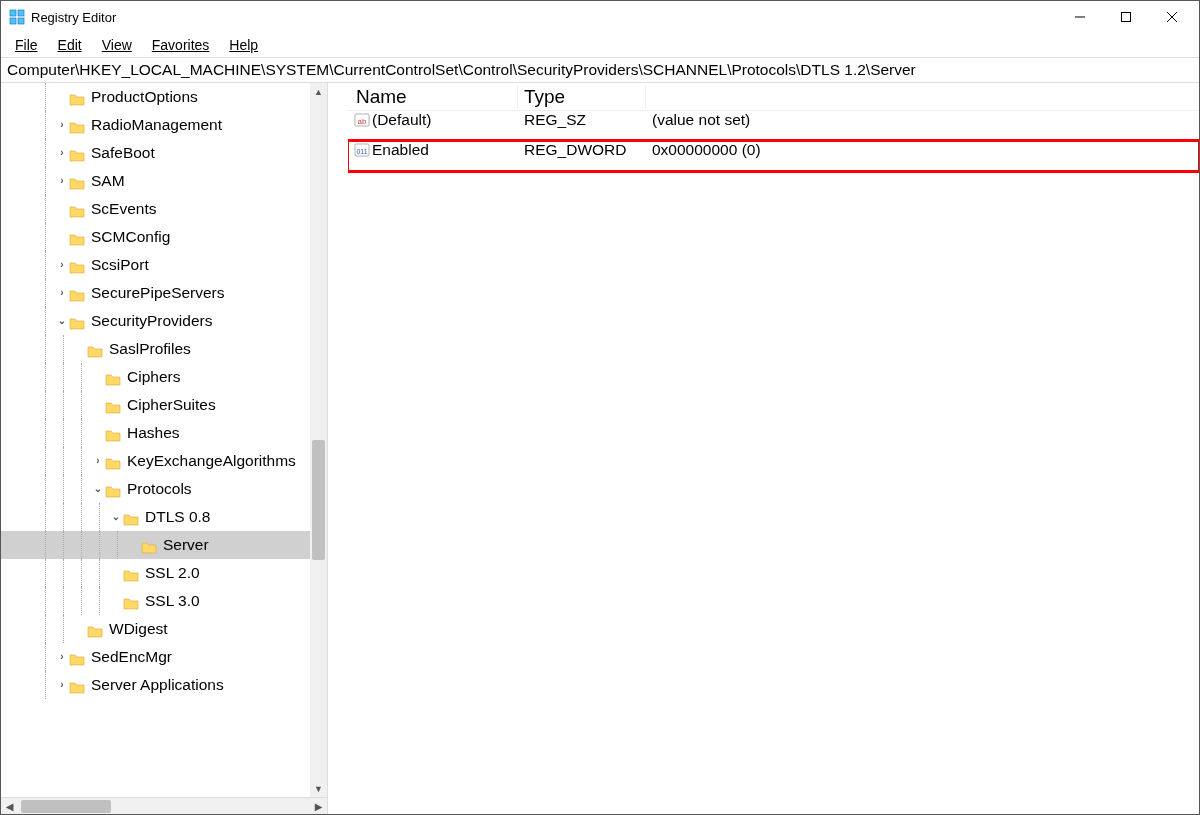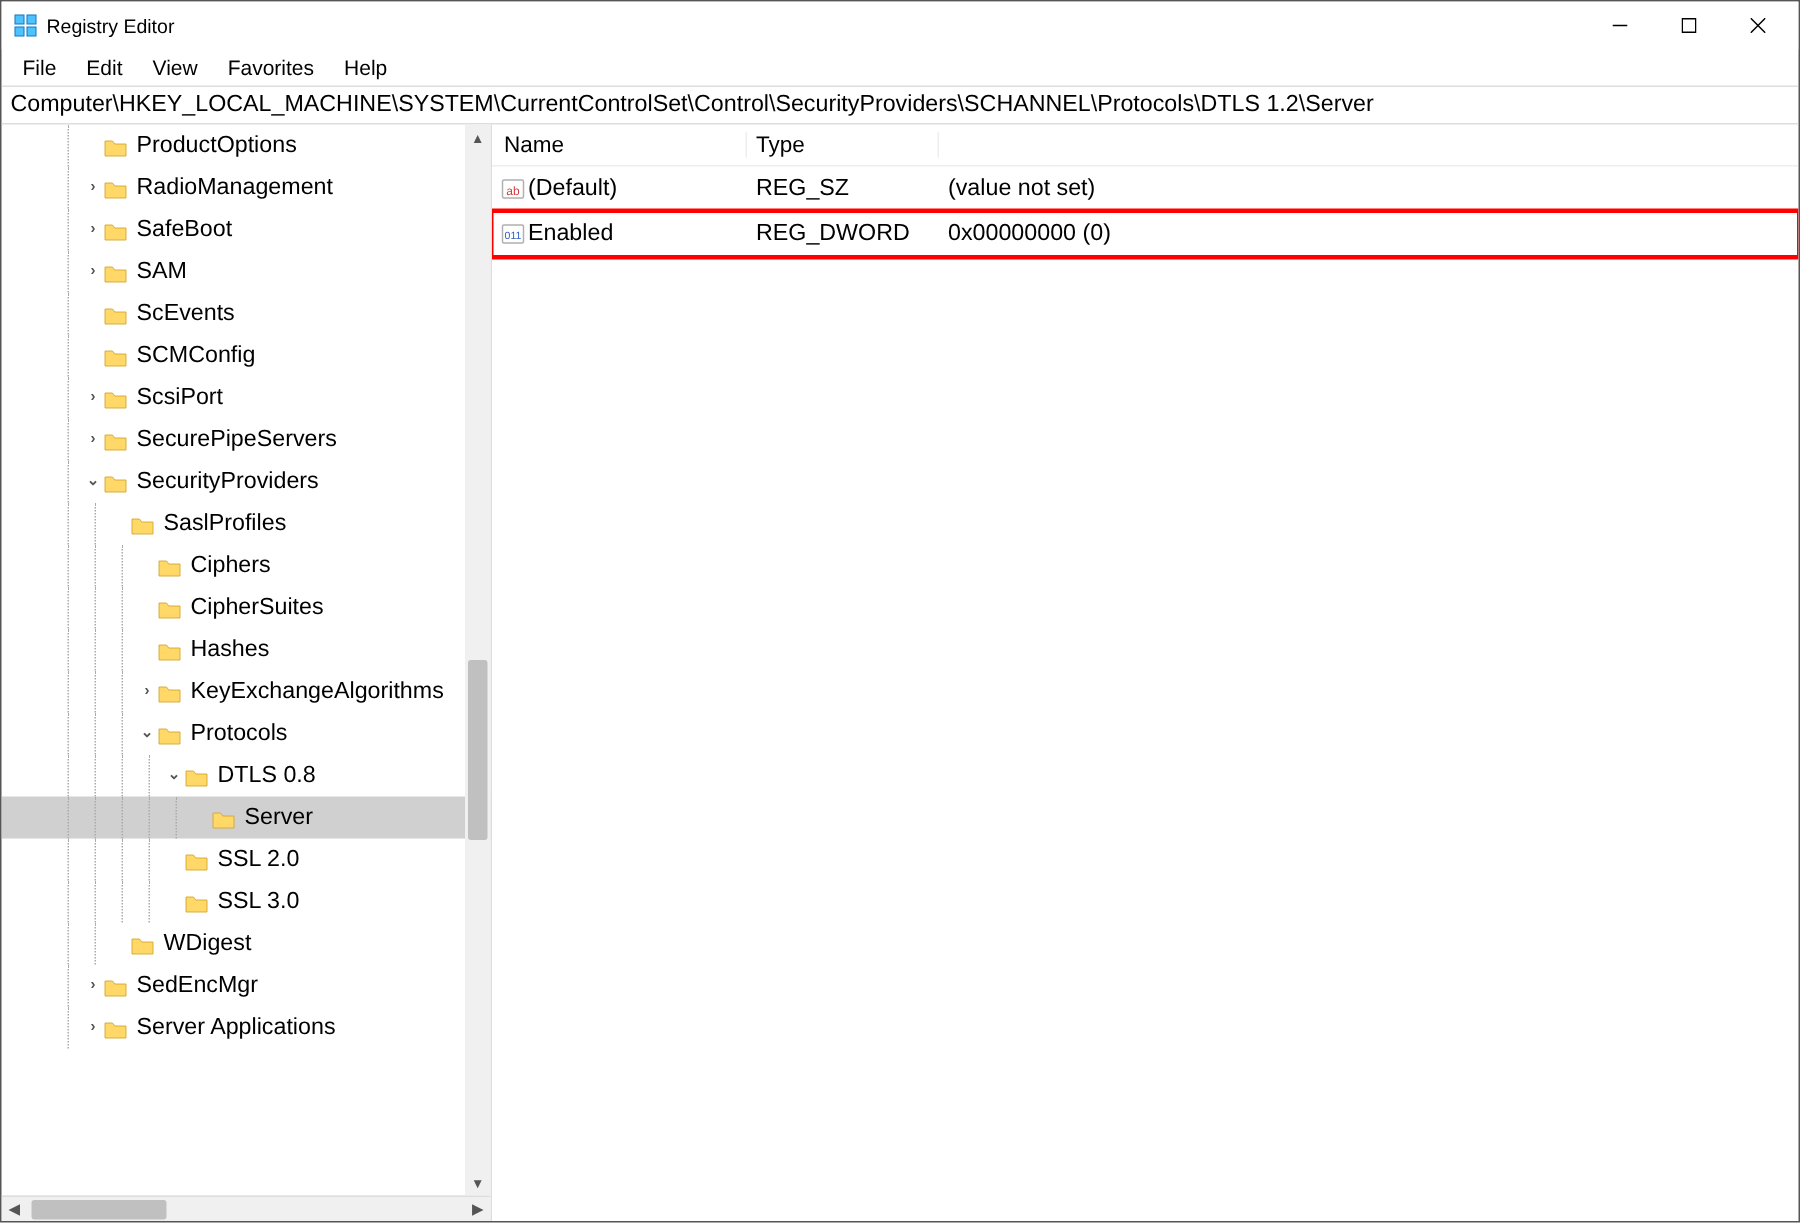--- a/index.html
+++ b/index.html
@@ -42,20 +42,21 @@
   .menu-bar {
     height: 24px;
     display:flex;
     align-items:center;
     padding: 0 4px;
     font-size: 14px;
   }
   .menu-item {
     padding: 2px 10px;
     cursor:pointer;
+    text-decoration:underline;
   }
 
   
   .address-bar {
     border-top:1px solid #ddd;
     border-bottom:1px solid #ddd;
     padding: 3px 6px;
     font-size: 15.5px;
   }
   .address-bar input {
@@ -64,20 +65,21 @@
     outline:none;
     font: inherit;
     background:transparent;
   }
 
   
   .main {
     flex:1;
     display:flex;
     min-height:0;
+    gap:20px;
   }
 
   
   .tree-panel {
     width: 327px;
     border-right:1px solid #ddd;
     overflow:hidden;
     position:relative;
     display:flex;
     flex-direction:column;
@@ -128,34 +130,34 @@
     flex:1;
     display:flex;
     flex-direction:column;
     overflow:hidden;
   }
   .list-header {
     display:flex;
     height:28px;
     align-items:center;
     border-bottom:1px solid #eee;
-    font-size:15px;
+    font-size:19px;
   }
   .list-header .col {
     padding:0 6px;
     border-right:1px solid #eee;
   }
   .list-body {
     flex:1;
     font-size:15.5px;
   }
   .list-row {
     display:flex;
     height:30px;
-    align-items:center;
+    align-items:flex-start;
   }
   .list-row .cell { padding:0 6px; overflow:hidden; text-overflow:ellipsis; white-space:nowrap; }
   .value-icon {
     width:16px;height:16px;
     margin-right:2px;
     flex-shrink:0;
     display:inline-flex;align-items:center;justify-content:center;
   }
 
   .col-name { width:170px; display:flex;align-items:center;}

